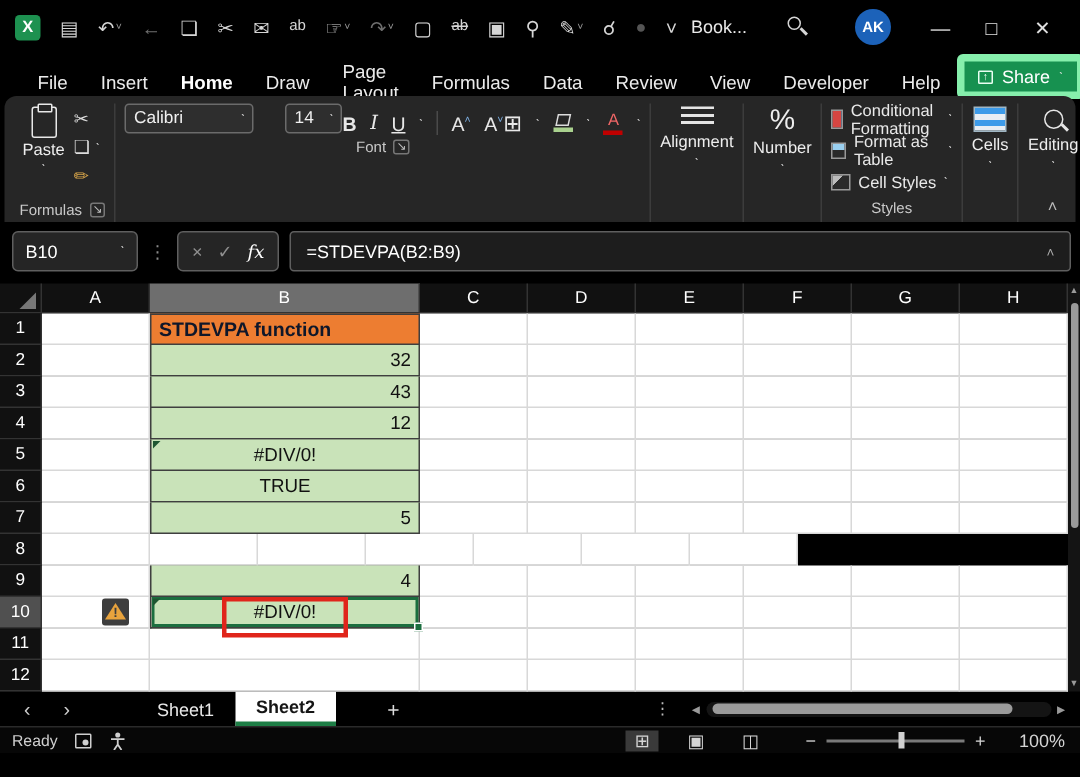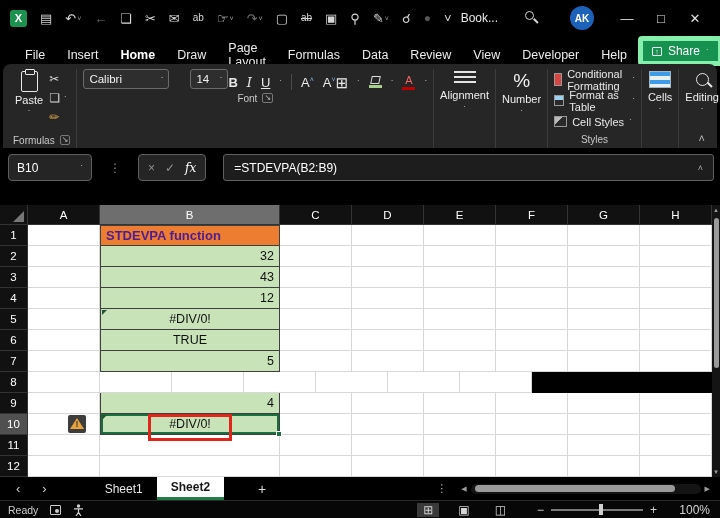--- a/index.html
+++ b/index.html
@@ -66,21 +66,21 @@
   .fatic { width:13px; height:11px; border:1px solid #999; background:linear-gradient(180deg,#9ad0f0 0 4px,#2a2a2a 4px); }
   .csic { width:13px; height:11px; border:1px solid #999; background:linear-gradient(135deg,#bbb 0 5px,#2a2a2a 5px); }
   .cellsic { width:22px; height:17px; border:1px solid #9fb6c4; background:linear-gradient(180deg,#3d9be9 0 4px,#e8eef4 4px 8px,#3d9be9 8px 12px,#e8eef4 12px 17px); }
   .magbig { width:13px; height:13px; border:1.6px solid #e6e6e6; border-radius:50%; position:relative; margin:2px; }
   .magbig::after { content:''; position:absolute; width:6px; height:1.6px; background:#e6e6e6; right:-5px; bottom:-1px; transform:rotate(45deg); }
   .addic { display:grid; grid-template-columns:8px 8px; grid-template-rows:8px 8px; gap:2px; margin:2px; }
   .addic i { border:1.6px solid #c55a11; display:block; }
   .ribbon-collapse { position:absolute; right:12px; bottom:4px; color:#bbb; font-size:11px; }
 
   
-  .fbar { height:57px; display:flex; align-items:flex-start; padding:6px 6px 0 8px; gap:17px; }
+  .fbar { height:41px; display:flex; align-items:flex-start; padding:6px 6px 0 8px; gap:7px; }
   .namebox { width:84px; height:27px; background:#252525; border:1px solid #5f5f5f; border-radius:4px; display:flex; align-items:center; justify-content:space-between; padding:0 8px; color:#fff; font-size:12px; }
   .fdots { color:#8a8a8a; font-size:12px; margin-top:7px; }
   .fxbox { height:27px; background:#252525; border:1px solid #5f5f5f; border-radius:4px; display:flex; align-items:center; gap:10px; padding:0 9px; font-size:12px; }
   .fxbox .dis { color:#8f8f8f; }
   .fxlbl { color:#fff; font-style:italic; font-family:"DejaVu Serif", serif; }
   .finput { flex:1; height:27px; background:#1d1d1d; border:1px solid #5f5f5f; border-radius:3px; display:flex; align-items:center; justify-content:space-between; padding:0 10px; color:#fff; font-size:12px; }
   .fexp { color:#aaa; font-size:9px; }
 
   
   .grid-area { position:relative; height:272px; background:#000; }
@@ -89,21 +89,21 @@
   .grow { display:flex; height:21px; }
   .gcell { flex-shrink:0; }
   .corner { width:28px; background:#111; border-right:1px solid #333; border-bottom:1px solid #333; display:flex; align-items:flex-end; justify-content:flex-end; padding:2px 3px; }
   .tri { width:0; height:0; border-bottom:11px solid #777; border-left:11px solid transparent; }
   .chead,.rhead { background:#111; color:#fff; font-size:11.5px; display:flex; align-items:center; justify-content:center; border-right:1px solid #333; border-bottom:1px solid #333; }
   .rhead { width:28px; }
   .chead.sel { background:#6e6e6e; }
   .rhead.sel { background:#505050; }
   .cell { background:#fff; border-right:1px solid #d8d8d8; border-bottom:1px solid #d8d8d8; font-size:12.5px; color:#111; display:flex; align-items:center; padding:0 5px; position:relative; }
   .bline { border-left:1px solid #3f3f3f; border-right:1px solid #3f3f3f; border-bottom:1px solid #3f3f3f; background:#c9e3b9; }
-  .btitle { background:#ed7d31; color:#4c1d95; font-weight:bold; border-top:1px solid #3f3f3f; font-size:13px; }
+  .btitle { background:#ed7d31; color:#0f172a; font-weight:bold; border-top:1px solid #3f3f3f; font-size:13px; }
   .ctext { flex:1; }
   .al { text-align:left; } .ar { text-align:right; } .ac { text-align:center; }
   .tri-corner { position:absolute; left:1px; top:1px; width:0; height:0; border-top:5px solid #1e5631; border-right:5px solid transparent; }
   .selcell { box-shadow:inset 0 0 0 2px #1b6e3f; z-index:2; }
   .handle { position:absolute; right:-3px; bottom:-3px; width:6px; height:6px; background:#1b6e3f; border:1px solid #fff; z-index:4; }
   .redbox { position:absolute; left:50%; top:0; transform:translateX(-50%); width:84px; height:27px; border:3px solid #e0251b; z-index:3; }
   .warnbox { margin-left:auto; margin-right:8px; width:18px; height:18px; background:#3d3d3d; border-radius:2px; position:relative; }
   .warnbox::before { content:''; position:absolute; left:2px; top:3px; width:0; height:0; border-left:7px solid transparent; border-right:7px solid transparent; border-bottom:11px solid #e8a33d; }
   .warnbox::after { content:'!'; position:absolute; left:7.5px; top:4px; color:#3d3d3d; font-size:9px; font-weight:bold; }
   .vscroll { position:absolute; right:0; top:0; width:8px; height:272px; background:#141414; color:#9a9a9a; font-size:6px; text-align:center; }

